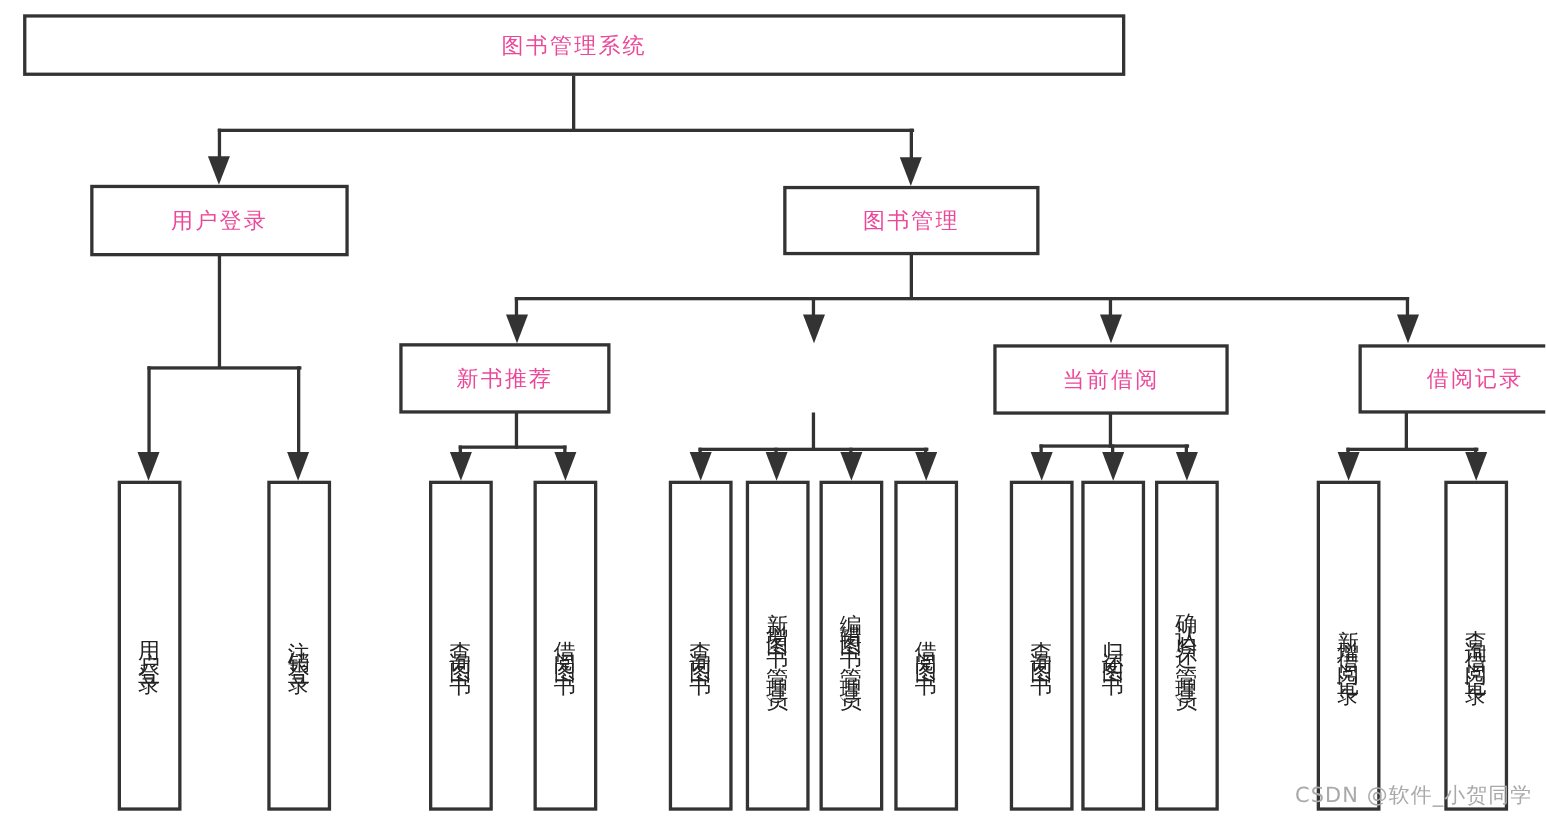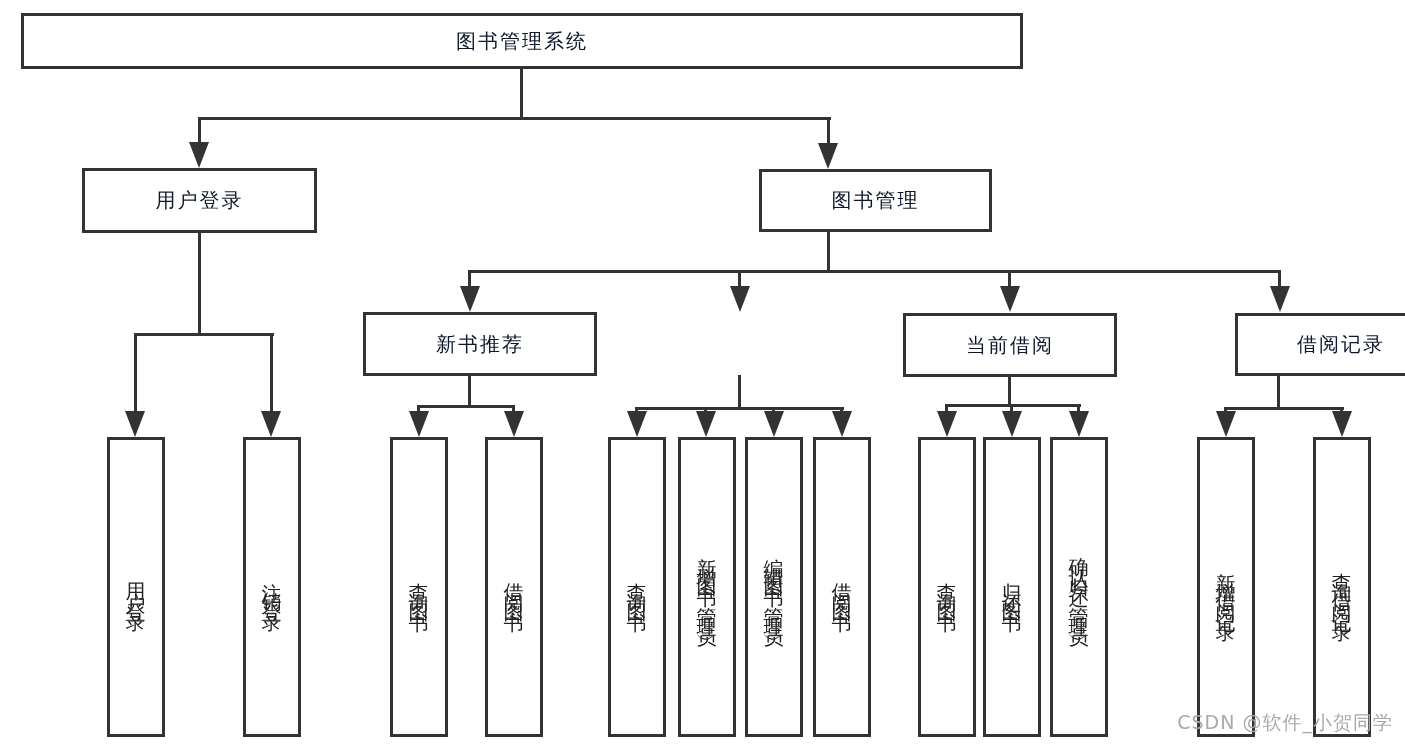--- a/index.html
+++ b/index.html
@@ -18,21 +18,21 @@
     background: #ffffff;
     display: flex;
     align-items: center;
     justify-content: center;
     color: #222222;
   }
   .hlabel {
     font-size: 20px;
     letter-spacing: 2px;
     white-space: nowrap;
-    color: #0f172a;
+    color: #ec4899;
   }
   .vlabel {
     writing-mode: vertical-lr;
     text-orientation: mixed;
     font-size: 20px;
     letter-spacing: 10px;
     line-height: 1;
     color: #222222;
   }
   .line { position: absolute; background: #333333; }
@@ -61,25 +61,25 @@
 <div class="stage">
 
   <div class="box" style="left:21px; top:13px; width:1002px; height:56px;">
     <span class="hlabel">图书管理系统</span>
   </div>
 
   <div class="box" style="left:82px; top:168px; width:235px; height:65px;">
     <span class="hlabel">用户登录</span>
   </div>
 
-  <div class="box" style="left:712px; top:169px; width:233px; height:63px;margin-left:47px;">
+  <div class="box" style="left:712px; top:169px; width:233px; height:63px;">
     <span class="hlabel">图书管理</span>
   </div>
 
-  <div class="box" style="left:363px; top:312px; width:234px; height:64px;">
+  <div class="box" style="left:363px; top:312px; width:192px; height:64px;">
     <span class="hlabel">新书推荐</span>
   </div>
 
 
   <div class="box" style="left:903px; top:313px; width:214px; height:64px;">
     <span class="hlabel">当前借阅</span>
   </div>
 
   <div class="box" style="left:1235px; top:313px; width:212px; height:63px;">
     <span class="hlabel">借阅记录</span>

